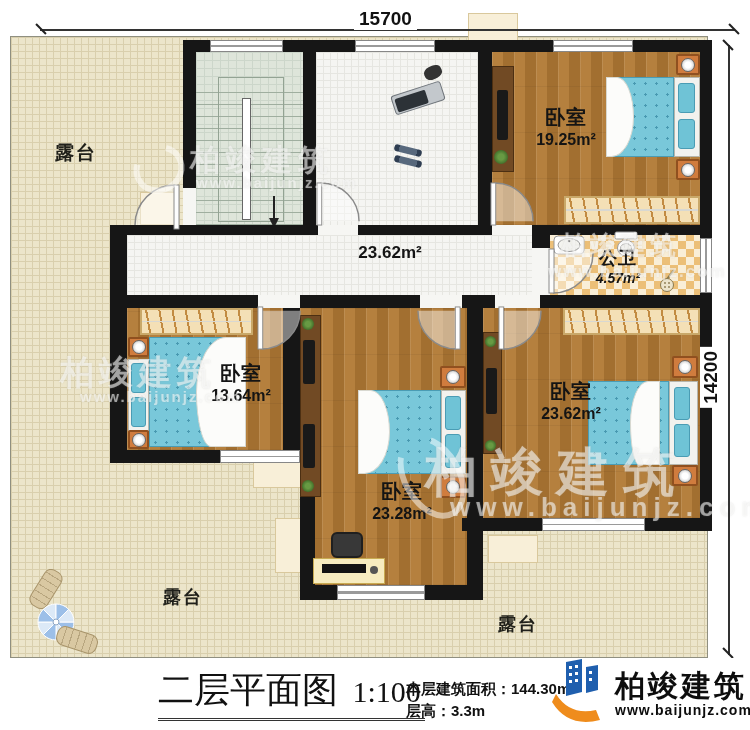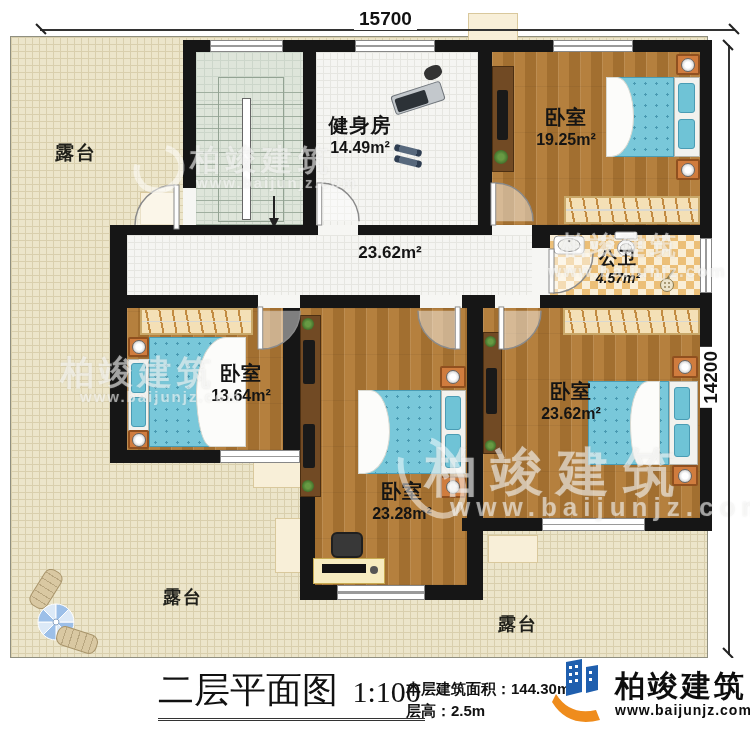--- a/index.html
+++ b/index.html
@@ -275,24 +275,20 @@
     <path d="M5,45 A40,40 0 0 0 45,5 L5,5 Z" fill="rgba(255,255,255,.45)"></path>
     <path d="M5,45 A40,40 0 0 0 45,5" fill="none" stroke="#8a8a8a" stroke-width="1.5"></path>
     <rect x="1" y="1" width="5" height="44" fill="#fdfdfd" stroke="#8a8a8a"></rect>
   </svg>
   <svg class="abs door" style="left:548px;top:248px;" width="46" height="46" viewBox="0 0 46 46">
     <path d="M5,45 A40,40 0 0 0 45,5 L5,5 Z" fill="rgba(255,255,255,.45)"></path>
     <path d="M5,45 A40,40 0 0 0 45,5" fill="none" stroke="#8a8a8a" stroke-width="1.5"></path>
     <rect x="1" y="1" width="5" height="44" fill="#fdfdfd" stroke="#8a8a8a"></rect>
   </svg>
 
-  <div class="abs room-label" style="left:360px;top:112px;">
-    <span class="room-name">健身房</span>
-    <span class="room-area">14.49m²</span>
-  </div>
   <div class="abs room-label" style="left:566px;top:104px;">
     <span class="room-name">卧室</span>
     <span class="room-area">19.25m²</span>
   </div>
   <div class="abs room-label" style="left:618px;top:246px;">
     <span class="room-name" style="font-size:18px;">公卫</span>
     <span class="room-area" style="font-size:14px;font-style:italic;">4.57m²</span>
   </div>
   <div class="abs room-label" style="left:390px;top:243px;">
     <span class="room-area" style="font-size:17px;">23.62m²</span>
@@ -336,21 +332,21 @@
 
   <div class="abs titleblock" style="left:0;top:658px;width:750px;height:72px;">
     <div class="abs" style="left:158px;top:8px;border-bottom:3px double #333;padding:0 4px 3px 0;">
       <span class="plan-title" style="font-size:36px;">二层平面图</span>
       <span class="plan-title" style="font-size:30px;margin-left:10px;">1:100</span>
     </div>
     <div class="abs info-line" style="left:406px;top:22px;">
       <span>本层建筑面积：</span><span>144.30m²</span>
     </div>
     <div class="abs info-line" style="left:406px;top:44px;">
-      <span>层高：</span><span>2.5m</span>
+      <span>层高：</span><span>3.3m</span>
     </div>
     <svg class="abs" style="left:552px;top:0px;" width="60" height="66" viewBox="0 0 60 66">
       <path d="M14,4 L30,1 L30,34 L14,38 Z" fill="#1f5fae"></path>
       <path d="M34,9 L46,7 L46,32 L34,35 Z" fill="#1f5fae"></path>
       <rect x="17" y="8" width="3" height="3" fill="#fff"></rect>
         <rect x="23" y="7" width="3" height="3" fill="#fff"></rect>
       <rect x="17" y="15" width="3" height="3" fill="#fff"></rect>
         <rect x="23" y="14" width="3" height="3" fill="#fff"></rect>
       <rect x="17" y="22" width="3" height="3" fill="#fff"></rect>
         <rect x="23" y="21" width="3" height="3" fill="#fff"></rect>

